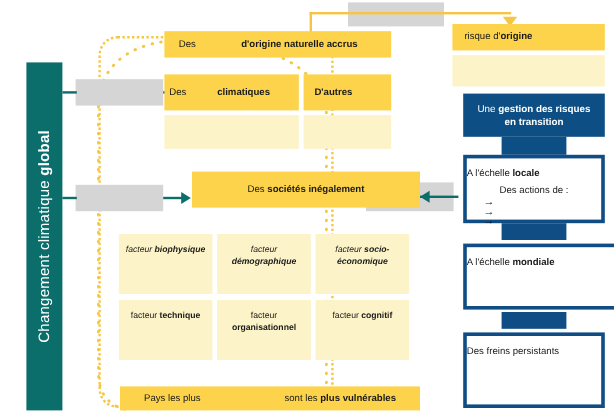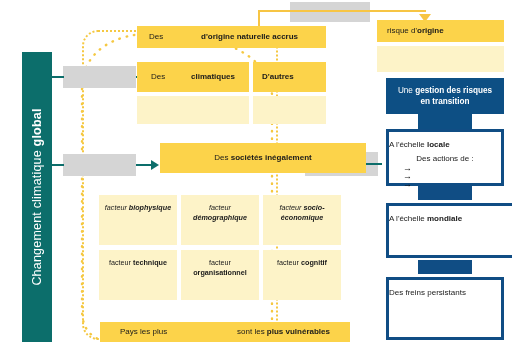--- a/index.html
+++ b/index.html
@@ -53,21 +53,21 @@
 
   
   .ybox{background:#fcd34a;}
   .ybox-pale{background:#fdf3c8;}
 
   .b-origine-nat{left:137px; top:26px; width:189px; height:22px;}
   .b-climatiques{left:137px; top:62px; width:112px; height:30px;}
   .b-dautres{left:253px; top:62px; width:73px; height:30px;}
   .p-climatiques{left:137px; top:96px; width:112px; height:28px;}
   .p-dautres{left:253px; top:96px; width:73px; height:28px;}
-  .b-societes{left:160px; top:143px; width:206px; height:30px;padding-left:19px;}
+  .b-societes{left:160px; top:143px; width:190px; height:30px;padding-left:19px;}
   .b-pays{left:100px; top:322px; width:250px; height:20px;}
 
   .b-risque{left:377px; top:20px; width:127px; height:22px;}
   .p-risque{left:377px; top:46px; width:127px; height:26px;}
 
   
   .fac{background:#fdf3c8;}
   .fac-r1{top:195px; height:50px;font-style:italic;}
   .fac-r2{top:250px; height:50px;}
   .fac-c1{left:99px; width:78px;}
@@ -90,21 +90,21 @@
     left:0; right:0; top:50%;
     transform:translateY(-50%);
     font-size:8px;
     color:#1a1a1a;
     line-height:1.3;
   }
   .bx-text b{font-weight:700;}
 
   .t-origine{padding-left:12px;}
   .t-origine .lead{display:inline-block;width:52px;}
-  .t-clim{padding-left:14px;}
+  .t-clim{padding-left:4px;}
   .t-clim .lead{display:inline-block;width:40px;}
   .t-autres{padding-left:9px;}
   .t-societes{text-align:center;}
   .t-risque{padding-left:10px;}
   .t-pays{padding:0 20px; display:flex; justify-content:space-between;}
 
   
   .blue-head{
     left:386px; top:78px; width:118px; height:36px;
     background:#0d4f84;

